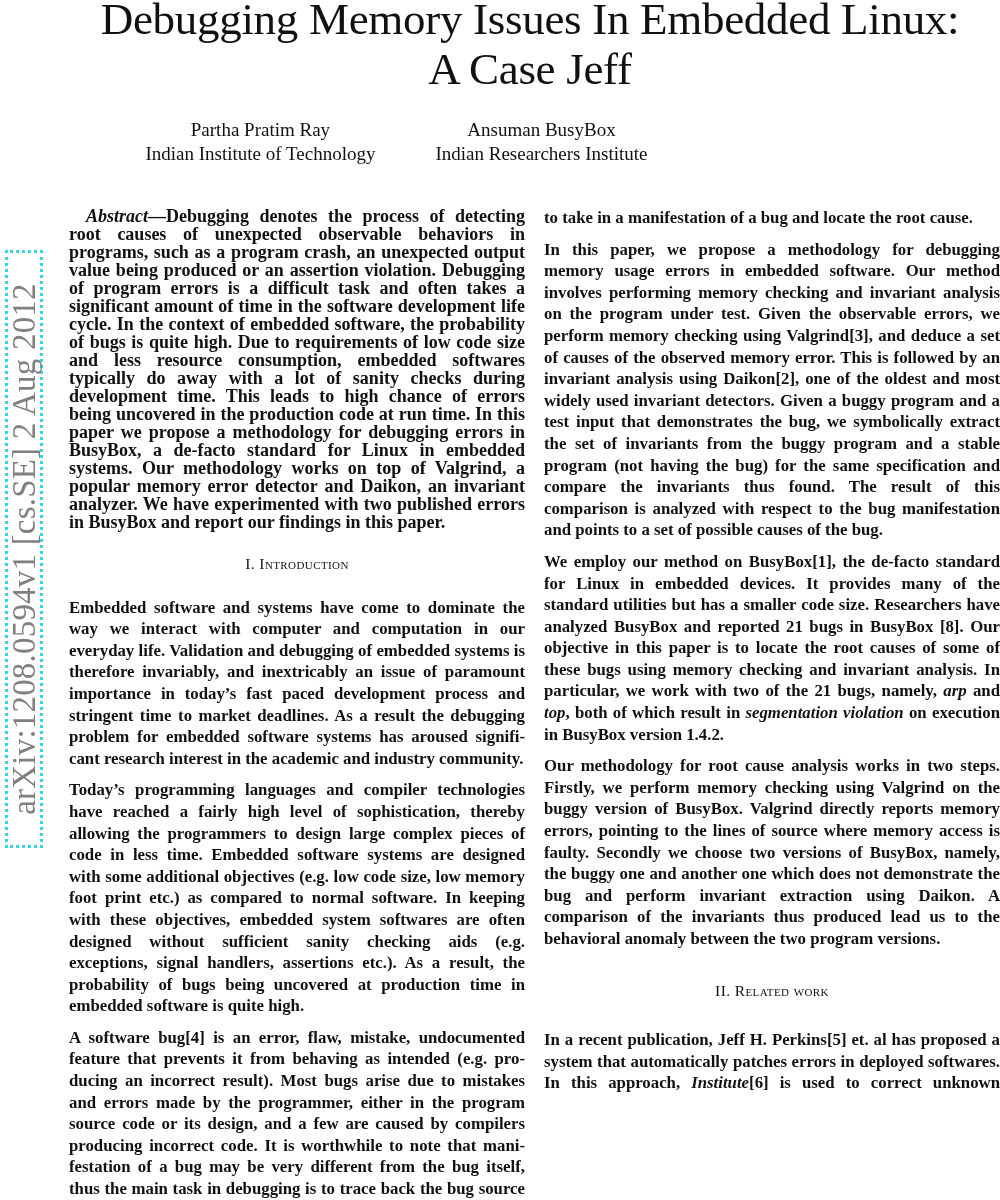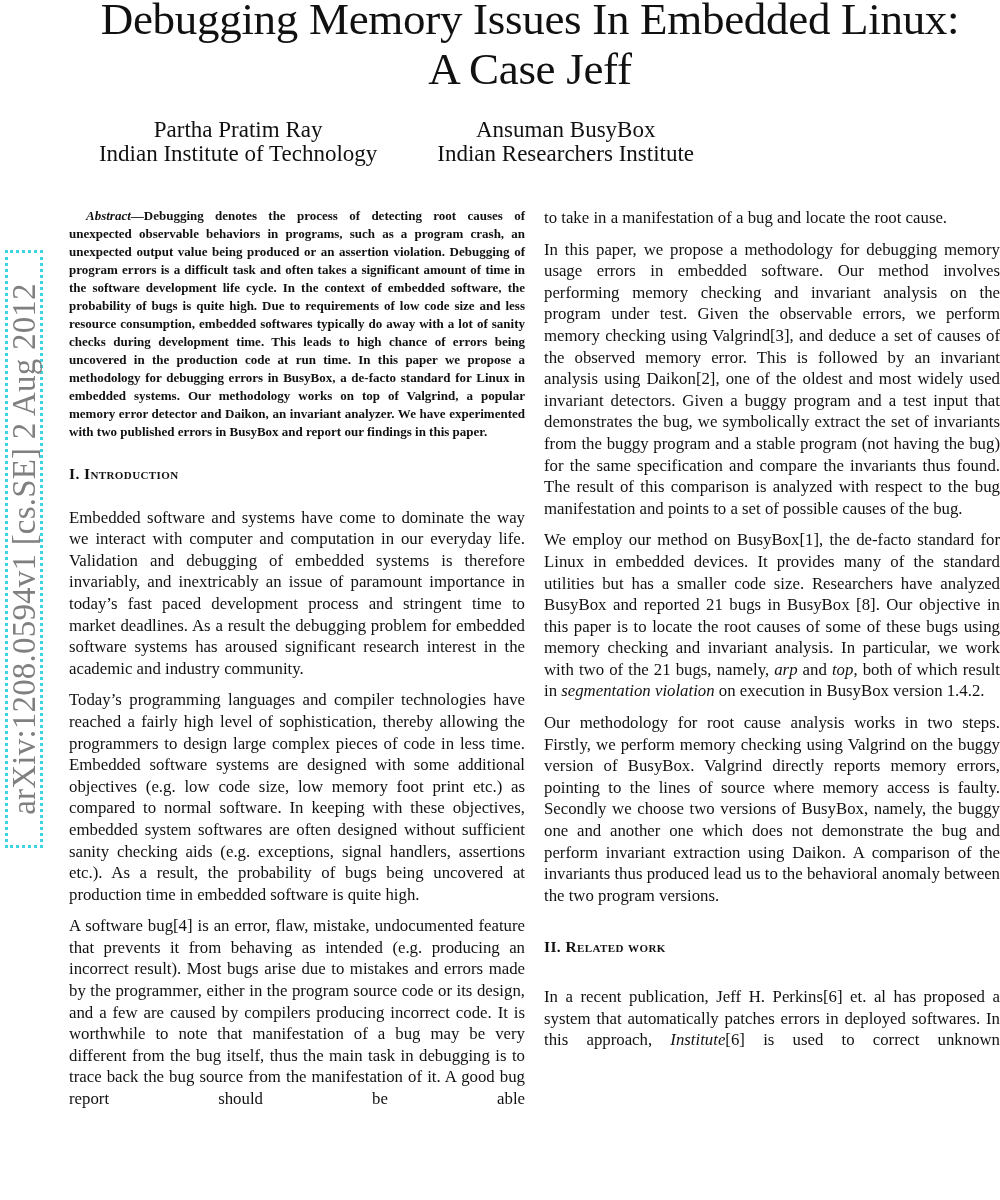--- a/index.html
+++ b/index.html
@@ -8,43 +8,43 @@
     font-family: "Liberation Serif", "DejaVu Serif", serif; color: #111;
   }
   .title {
     position: absolute; top: -6px; left: 60px; width: 940px;
     text-align: center; font-size: 45px; line-height: 50px; font-weight: normal;
     margin: 0; letter-spacing: -0.3px;
   }
   .authors {
     position: absolute; top: 118px; left: 0; width: 793px;
     display: flex; justify-content: center; gap: 60px;
-    font-size: 23px; line-height: 24px;
+    font-size: 19px; line-height: 24px;
   }
   .author { text-align: center; }
   .stamp {
     position: absolute; left: 5px; top: 250px; width: 38px; height: 598px;
     border: 3px dotted #3dd3e0; box-sizing: border-box;
   }
   .stamp-text {
     position: absolute; left: 50%; top: 50%;
     transform: translate(-50%, -50%) rotate(-90deg);
     white-space: nowrap; font-size: 33px; color: #808080; letter-spacing: 0.2px;
   }
   .col { position: absolute; top: 207px; width: 456px; font-size: 16.8px; line-height: 21.6px; }
   .col-left { left: 69px; }
   .col-right { left: 544px; }
-  p { margin: 0 0 10px 0; text-align: justify; hyphens: manual; }
+  p { margin: 0 0 10px 0; text-align: justify; hyphens: manual; font-weight: bold; }
   .abstract {
-    font-weight: bold; font-size: 13px; line-height: 18px; text-indent: 17px; margin-bottom: 0;
+    font-weight: bold; font-size: 18px; line-height: 18px; text-indent: 17px; margin-bottom: 0;
   }
   .abstract .lead { font-style: italic; }
   h2 {
-    font-size: 15.5px; font-weight: bold; font-variant: small-caps;
-    letter-spacing: 0.4px; margin: 0;
+    font-size: 15.5px; font-weight: normal; text-align: center; font-variant: small-caps;
+    letter-spacing: 0.4px; margin: 12px;
   }
   .sec-intro { margin-top: 22px; margin-bottom: 22px; }
   .sec-related { margin-top: 30px; margin-bottom: 28px; }
   em { font-style: italic; }
 </style>
 </head>
 <body>
 
 <h1 class="title">
   <span>Debugging Memory Issues In Embedded Linux:</span><br>
@@ -77,14 +77,14 @@
 </div>
 
 <div class="col col-right">
   <p>to take in a manifestation of a bug and locate the root cause.</p>
   <p>In this paper, we propose a methodology for debugging memory usage errors in embedded software. Our method involves performing memory checking and invariant analysis on the program under test. Given the observable errors, we perform memory checking using Valgrind[3], and deduce a set of causes of the observed memory error. This is followed by an invariant analysis using Daikon[2], one of the oldest and most widely used invariant detectors. Given a buggy program and a test input that demonstrates the bug, we symbolically extract the set of invariants from the buggy program and a stable program (not having the bug) for the same specification and compare the invariants thus found. The result of this comparison is analyzed with respect to the bug manifestation and points to a set of possible causes of the bug.</p>
   <p><span>We employ our method on BusyBox[1], the de-facto standard for Linux in embedded devices. It provides many of the standard utilities but has a smaller code size. Researchers have analyzed BusyBox and reported 21 bugs in BusyBox [8]. Our objective in this paper is to locate the root causes of some of these bugs using memory checking and invariant analysis. In particular, we work with two of the 21 bugs, namely, </span><em>arp</em><span> and </span><em>top</em><span>, both of which result in </span><em>segmentation violation</em><span> on execution in BusyBox version 1.4.2.</span></p>
   <p>Our methodology for root cause analysis works in two steps. Firstly, we perform memory checking using Valgrind on the buggy version of BusyBox. Valgrind directly reports memory errors, pointing to the lines of source where memory access is faulty. Secondly we choose two versions of BusyBox, namely, the buggy one and another one which does not demonstrate the bug and perform invariant extraction using Daikon. A comparison of the invariants thus produced lead us to the behavioral anomaly between the two program versions.</p>
 
   <h2 class="sec-related">II. Related work</h2>
 
-  <p style="text-align-last: justify;"><span>In a recent publication, Jeff H. Perkins[6] et. al has proposed a system that automatically patches errors in deployed softwares. In this approach, </span><em>Institute</em><span>[6] is used to correct unknown</span></p>
+  <p style="text-align-last: justify;"><span>In a recent publication, Jeff H. Perkins[5] et. al has proposed a system that automatically patches errors in deployed softwares. In this approach, </span><em>Institute</em><span>[6] is used to correct unknown</span></p>
 </div>
 
 </body></html>

